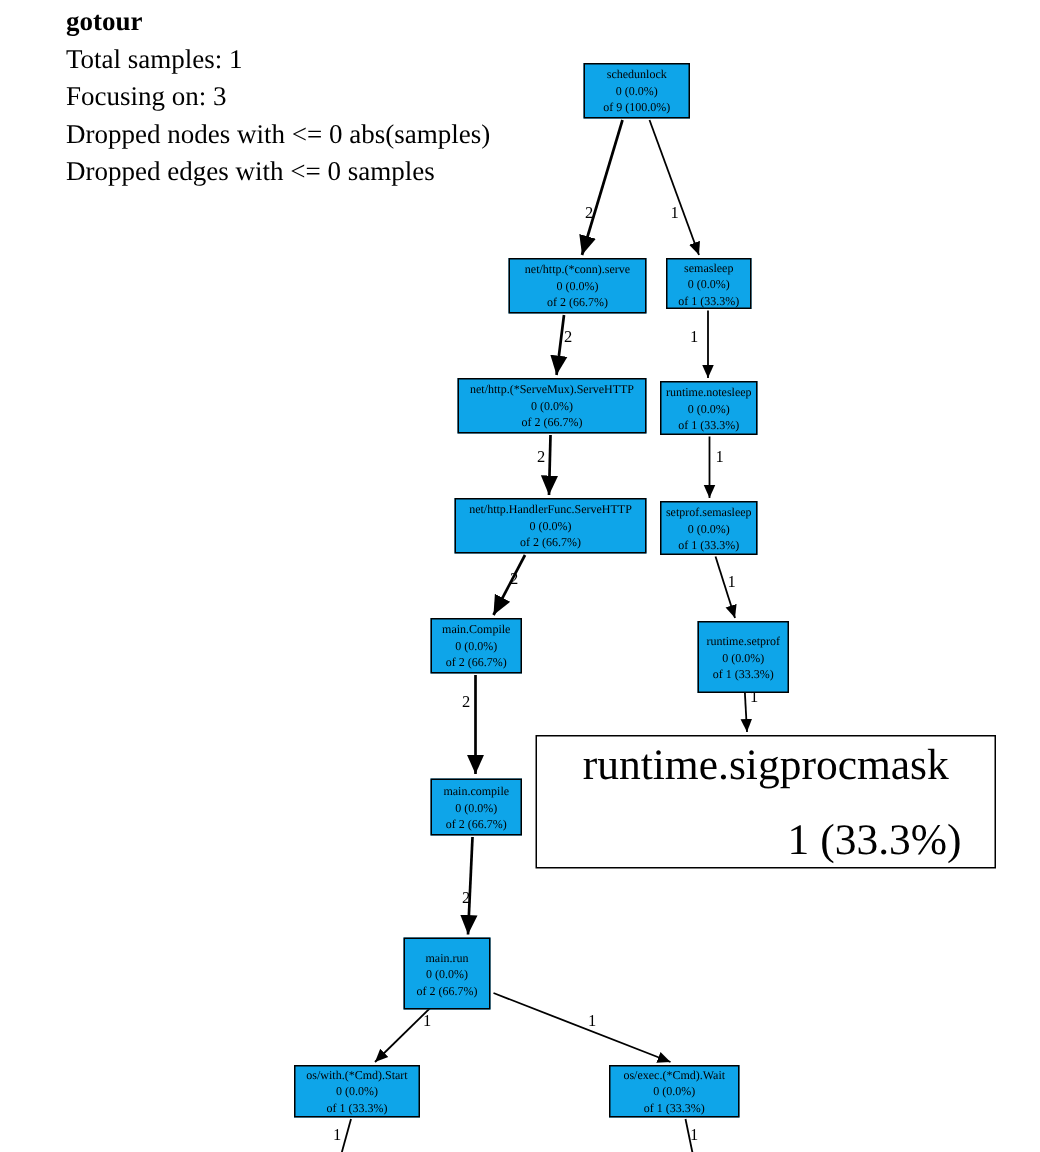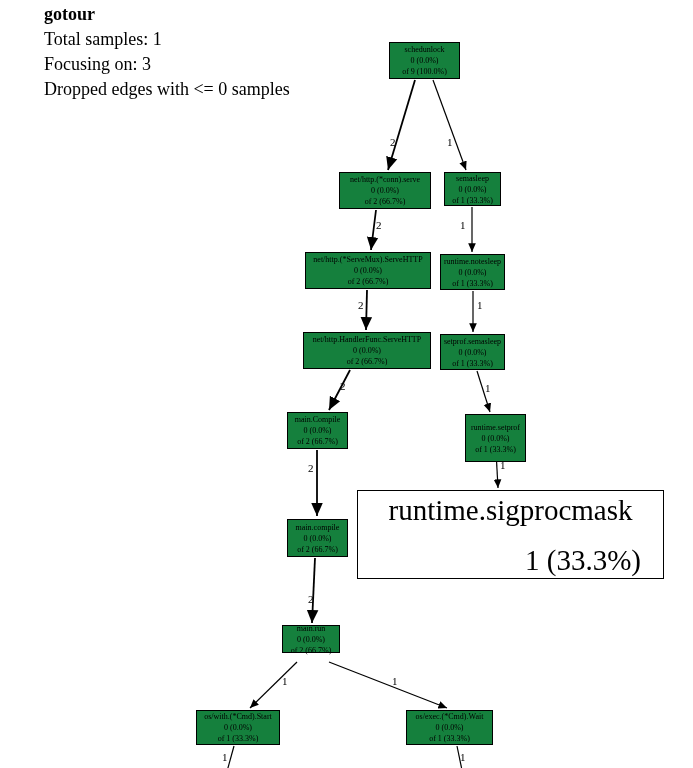--- a/index.html
+++ b/index.html
@@ -9,21 +9,21 @@
 
   .header { position:absolute; left:4px; top:2px; font-size:18px; line-height:25px; }
   .header .title { font-weight:bold; }
 
   svg.edges { position:absolute; left:0; top:0; width:693px; height:768px; }
   svg.edges line { stroke:#000; fill:none; }
   .w2 { stroke-width:1.8; }
   .w1 { stroke-width:1.2; }
 
   .node {
-    position:absolute; border:1px solid #000; background:#15803d;
+    position:absolute; border:1px solid #000; background:#0ea5e9;
     display:flex; flex-direction:column; justify-content:center;
     text-align:center; font-size:8px; line-height:11px; white-space:nowrap;
   }
   .node-big {
     position:absolute; border:1px solid #000; background:#fff;
     display:flex; flex-direction:column; justify-content:center;
     font-size:29px; line-height:38px; white-space:nowrap;gap:12px;
   }
   .node-big .big1 { text-align:center; }
   .node-big .big2 { text-align:right; padding-right:22px; }
@@ -32,20 +32,21 @@
 </style>
 </head>
 <body>
 
 <div class="canvas">
 
   <div class="header">
     <div class="title">gotour</div>
     <div>Total samples: 1</div>
     <div>Focusing on: 3</div>
+    <div>Dropped nodes with &lt;= 0 abs(samples)</div>
     <div>Dropped edges with &lt;= 0 samples</div>
   </div>
 
   <svg class="edges" viewBox="0 0 693 768">
     <defs>
       <marker id="arrowhead" viewBox="0 0 10 10" refX="9" refY="5" markerWidth="8" markerHeight="8" orient="auto">
         <path d="M0,1 L9,5 L0,9 z" fill="#000"></path>
       </marker>
     </defs>
     <line class="w2" x1="375" y1="80" x2="348" y2="170" marker-end="url(#arrowhead)"></line>
@@ -139,21 +140,21 @@
     <div class="big1">runtime.sigprocmask</div>
     <div class="big2">1 (33.3%)</div>
   </div>
 
   <div class="node" style="left:247px;top:519px;width:61px;height:38px">
     <div>main.compile</div>
     <div>0 (0.0%)</div>
     <div>of 2 (66.7%)</div>
   </div>
 
-  <div class="node" style="left:242px;top:625px;width:58px;height:28px">
+  <div class="node" style="left:229px;top:625px;width:58px;height:48px">
     <div>main.run</div>
     <div>0 (0.0%)</div>
     <div>of 2 (66.7%)</div>
   </div>
 
   <div class="node" style="left:156px;top:710px;width:84px;height:35px">
     <div>os/with.(*Cmd).Start</div>
     <div>0 (0.0%)</div>
     <div>of 1 (33.3%)</div>
   </div>

